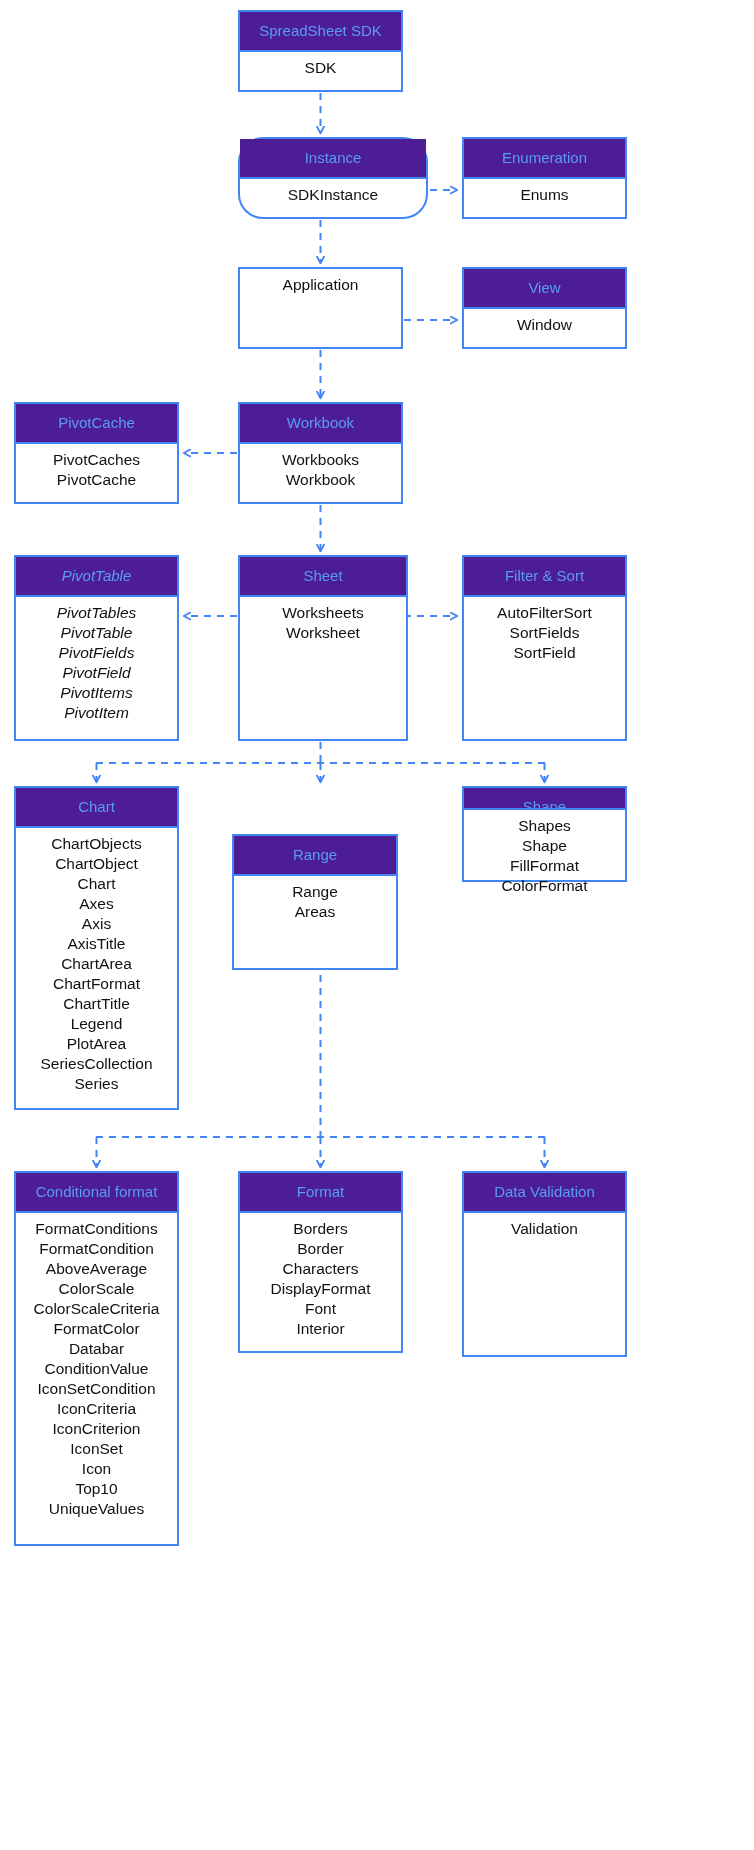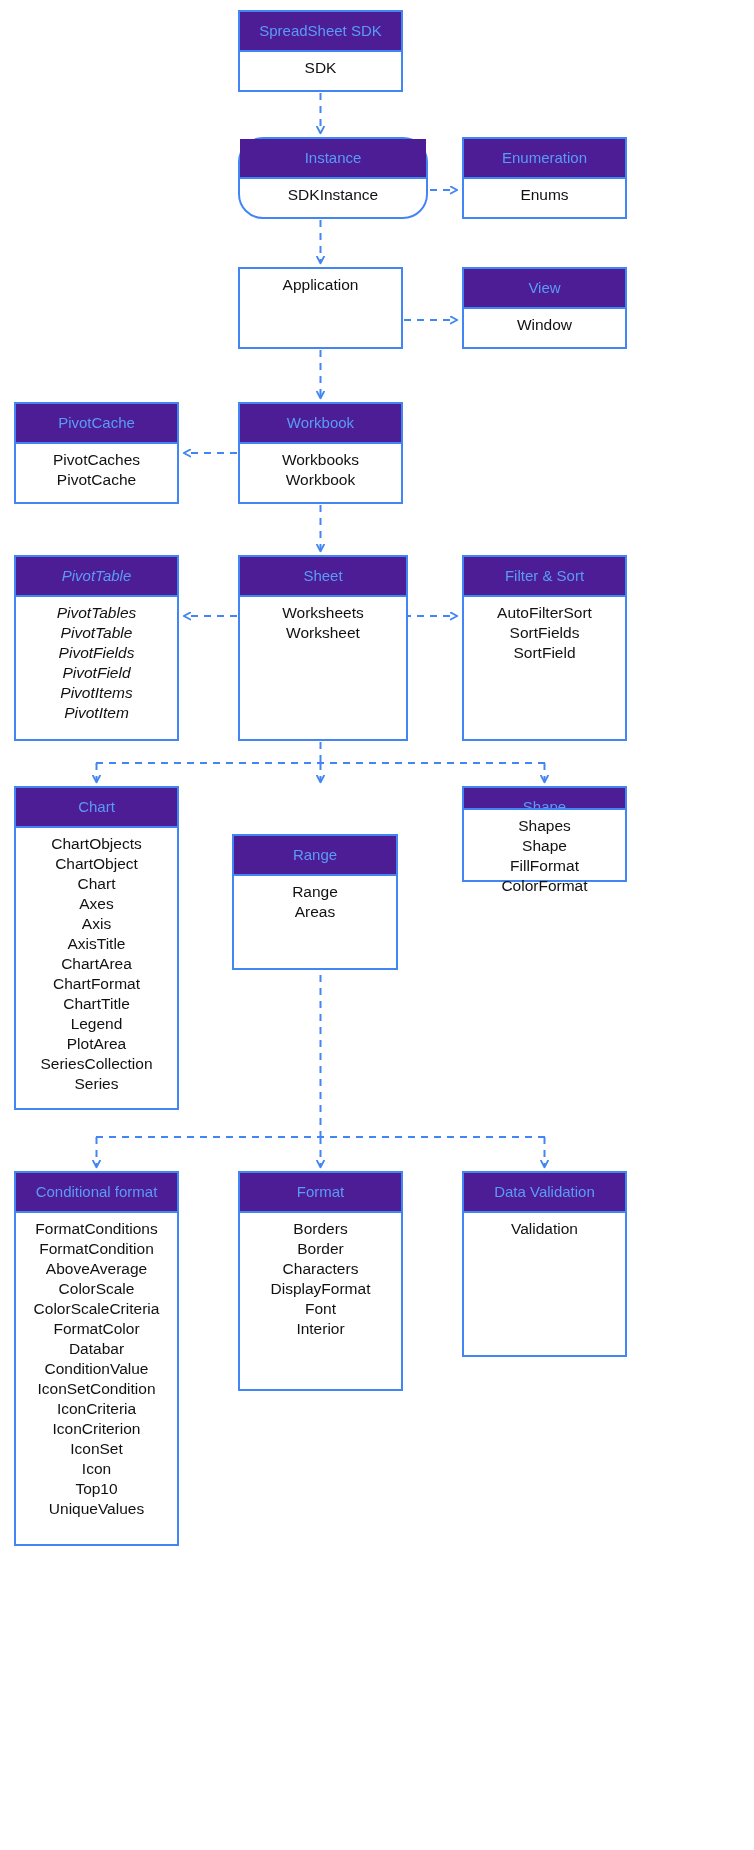--- a/index.html
+++ b/index.html
@@ -219,21 +219,21 @@
           <div class="row">ConditionValue</div>
           <div class="row">IconSetCondition</div>
           <div class="row">IconCriteria</div>
           <div class="row">IconCriterion</div>
           <div class="row">IconSet</div>
           <div class="row">Icon</div>
           <div class="row">Top10</div>
           <div class="row">UniqueValues</div>
         </div>
       </div>
-      <div class="node" style="left: 238px; top: 1171px; width: 165px; height: 220px;">
+      <div class="node" style="left: 238px; top: 1171px; width: 165px; height: 182px;">
         <div class="node-header">Format</div>
         <div class="node-body">
           <div class="row">Borders</div>
           <div class="row">Border</div>
           <div class="row">Characters</div>
           <div class="row">DisplayFormat</div>
           <div class="row">Font</div>
           <div class="row">Interior</div>
         </div>
       </div>

